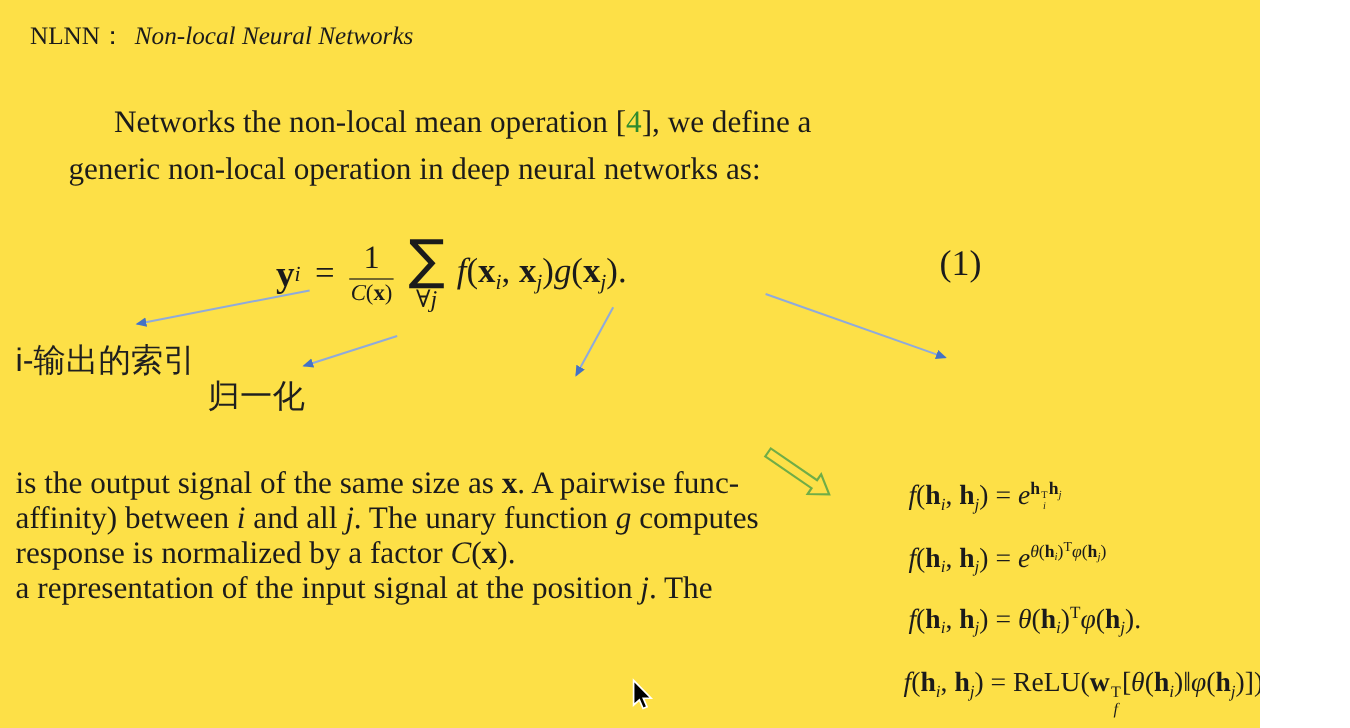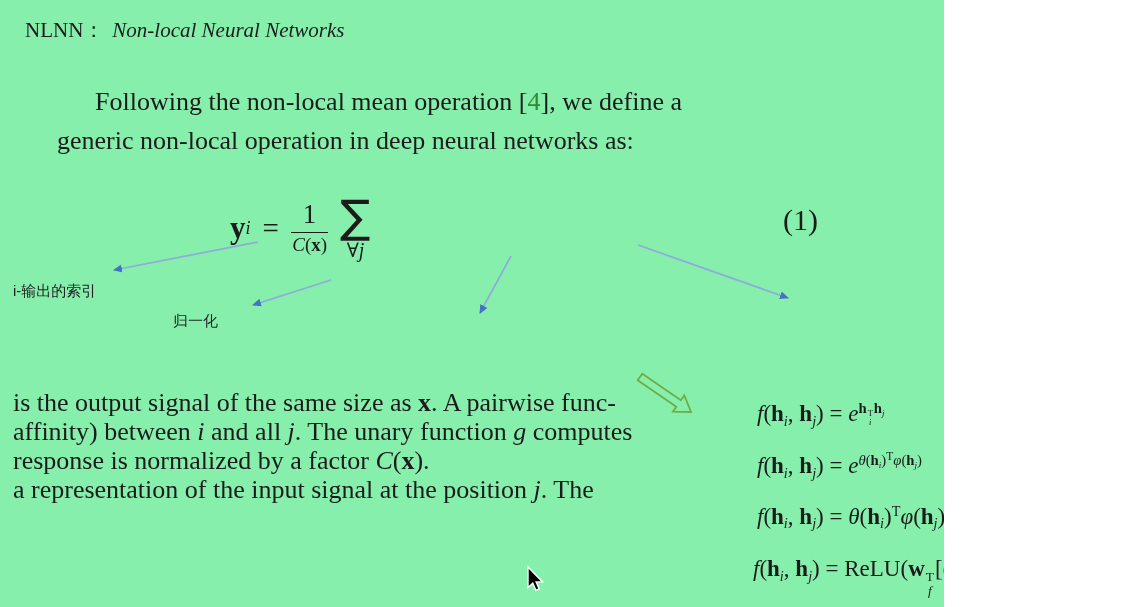--- a/index.html
+++ b/index.html
@@ -1,16 +1,16 @@
 <!DOCTYPE html>
 <html><head>
 <meta charset="utf-8">
 <style>
   html,body{margin:0;padding:0;background:#ffffff;}
-  .canvas{position:relative;width:944px;height:607px;background:#86efac;overflow:hidden;
+  .canvas{position:relative;width:1050px;height:607px;background:#fde047;overflow:hidden;
           color:#1b1b1b;}
   .abs{position:absolute;}
   .serif{font-family:"Liberation Serif","DejaVu Serif",serif;}
   .sans{font-family:"Liberation Sans","DejaVu Sans",sans-serif;}
   .it{font-style:italic;}
   .bf{font-weight:bold;}
   .green{color:#2e8b2e;}
 
   
   .header{left:25px;top:16px;font-size:21px;white-space:nowrap;}
@@ -29,21 +29,21 @@
   .eqsign{margin:0 12px;}
   .frac{display:inline-flex;flex-direction:column;align-items:center;margin-right:10px;}
   .frac .num{font-size:27px;line-height:1.1;padding:0 12px 2px;border-bottom:1.6px solid #1b1b1b;}
   .frac .den{font-size:19px;line-height:1.15;padding-top:1px;}
   .sumblk{display:inline-flex;flex-direction:column;align-items:center;margin:0 10px 0 2px;}
   .sumblk .sum{font-family:"DejaVu Sans",sans-serif;font-size:45px;line-height:0.95;}
   .sumblk .under{font-size:20px;line-height:1;margin-top:2px;}
   .eq-number{left:783px;top:203px;font-size:30px;}
 
   
-  .annot{font-size:15px;color:#1f1f1f;white-space:nowrap;}
+  .annot{font-size:27px;color:#1f1f1f;white-space:nowrap;}
 
   
   .body-par{left:13px;top:388px;font-size:26px;line-height:29px;white-space:nowrap;}
 
   
   .fline{font-size:23px;white-space:nowrap;}
   .ss{display:inline-flex;flex-direction:column;align-items:center;font-size:0.58em;
       line-height:1.05;vertical-align:-0.38em;margin:0 1px;}
   .ss span{display:block;}
   .supbox{font-size:0.64em;vertical-align:0.55em;}
@@ -54,36 +54,37 @@
 </head>
 <body>
 
 <div class="canvas">
 
   <div class="abs header serif">
     <span>NLNN：</span><span class="it title">Non-local Neural Networks</span>
   </div>
 
   <div class="abs intro serif">
-    <div class="indent"><span>Following the non-local mean operation [</span><span class="green">4</span><span>], we define a</span></div>
+    <div class="indent"><span>Networks the non-local mean operation [</span><span class="green">4</span><span>], we define a</span></div>
     <div>generic non-local operation in deep neural networks as:</div>
   </div>
 
   <div class="abs eq-row serif">
     <span class="bf lead">y</span>
       <span class="sub it">i</span>
     <span class="eqsign">=</span>
     <span class="frac">
       <span class="num">1</span>
       <span class="den"><span class="it">C</span><span>(</span><span class="bf">x</span><span>)</span></span>
     </span>
     <span class="sumblk">
       <span class="sum">∑</span>
       <span class="under it">∀j</span>
     </span>
+    <span><span class="it">f</span><span>(</span><span class="bf">x</span><span class="sub it">i</span><span>, </span><span class="bf">x</span><span class="sub it">j</span><span>)</span><span class="it">g</span><span>(</span><span class="bf">x</span><span class="sub it">j</span><span>)</span><span>.</span></span>
   </div>
   <div class="abs eq-number serif">(1)</div>
 
   <svg class="abs overlay" width="1125" height="607" viewBox="0 0 1125 607">
     <defs>
       <marker id="bhead" markerWidth="12" markerHeight="10" refX="8" refY="4" orient="auto" markerUnits="userSpaceOnUse">
         <path d="M0,0 L9,4 L0,8 Z" fill="#4472c4"></path>
       </marker>
     </defs>
     <line x1="258" y1="242" x2="114" y2="270" stroke-width="1.7" marker-end="url(#bhead)" stroke="#8faadc"></line>

